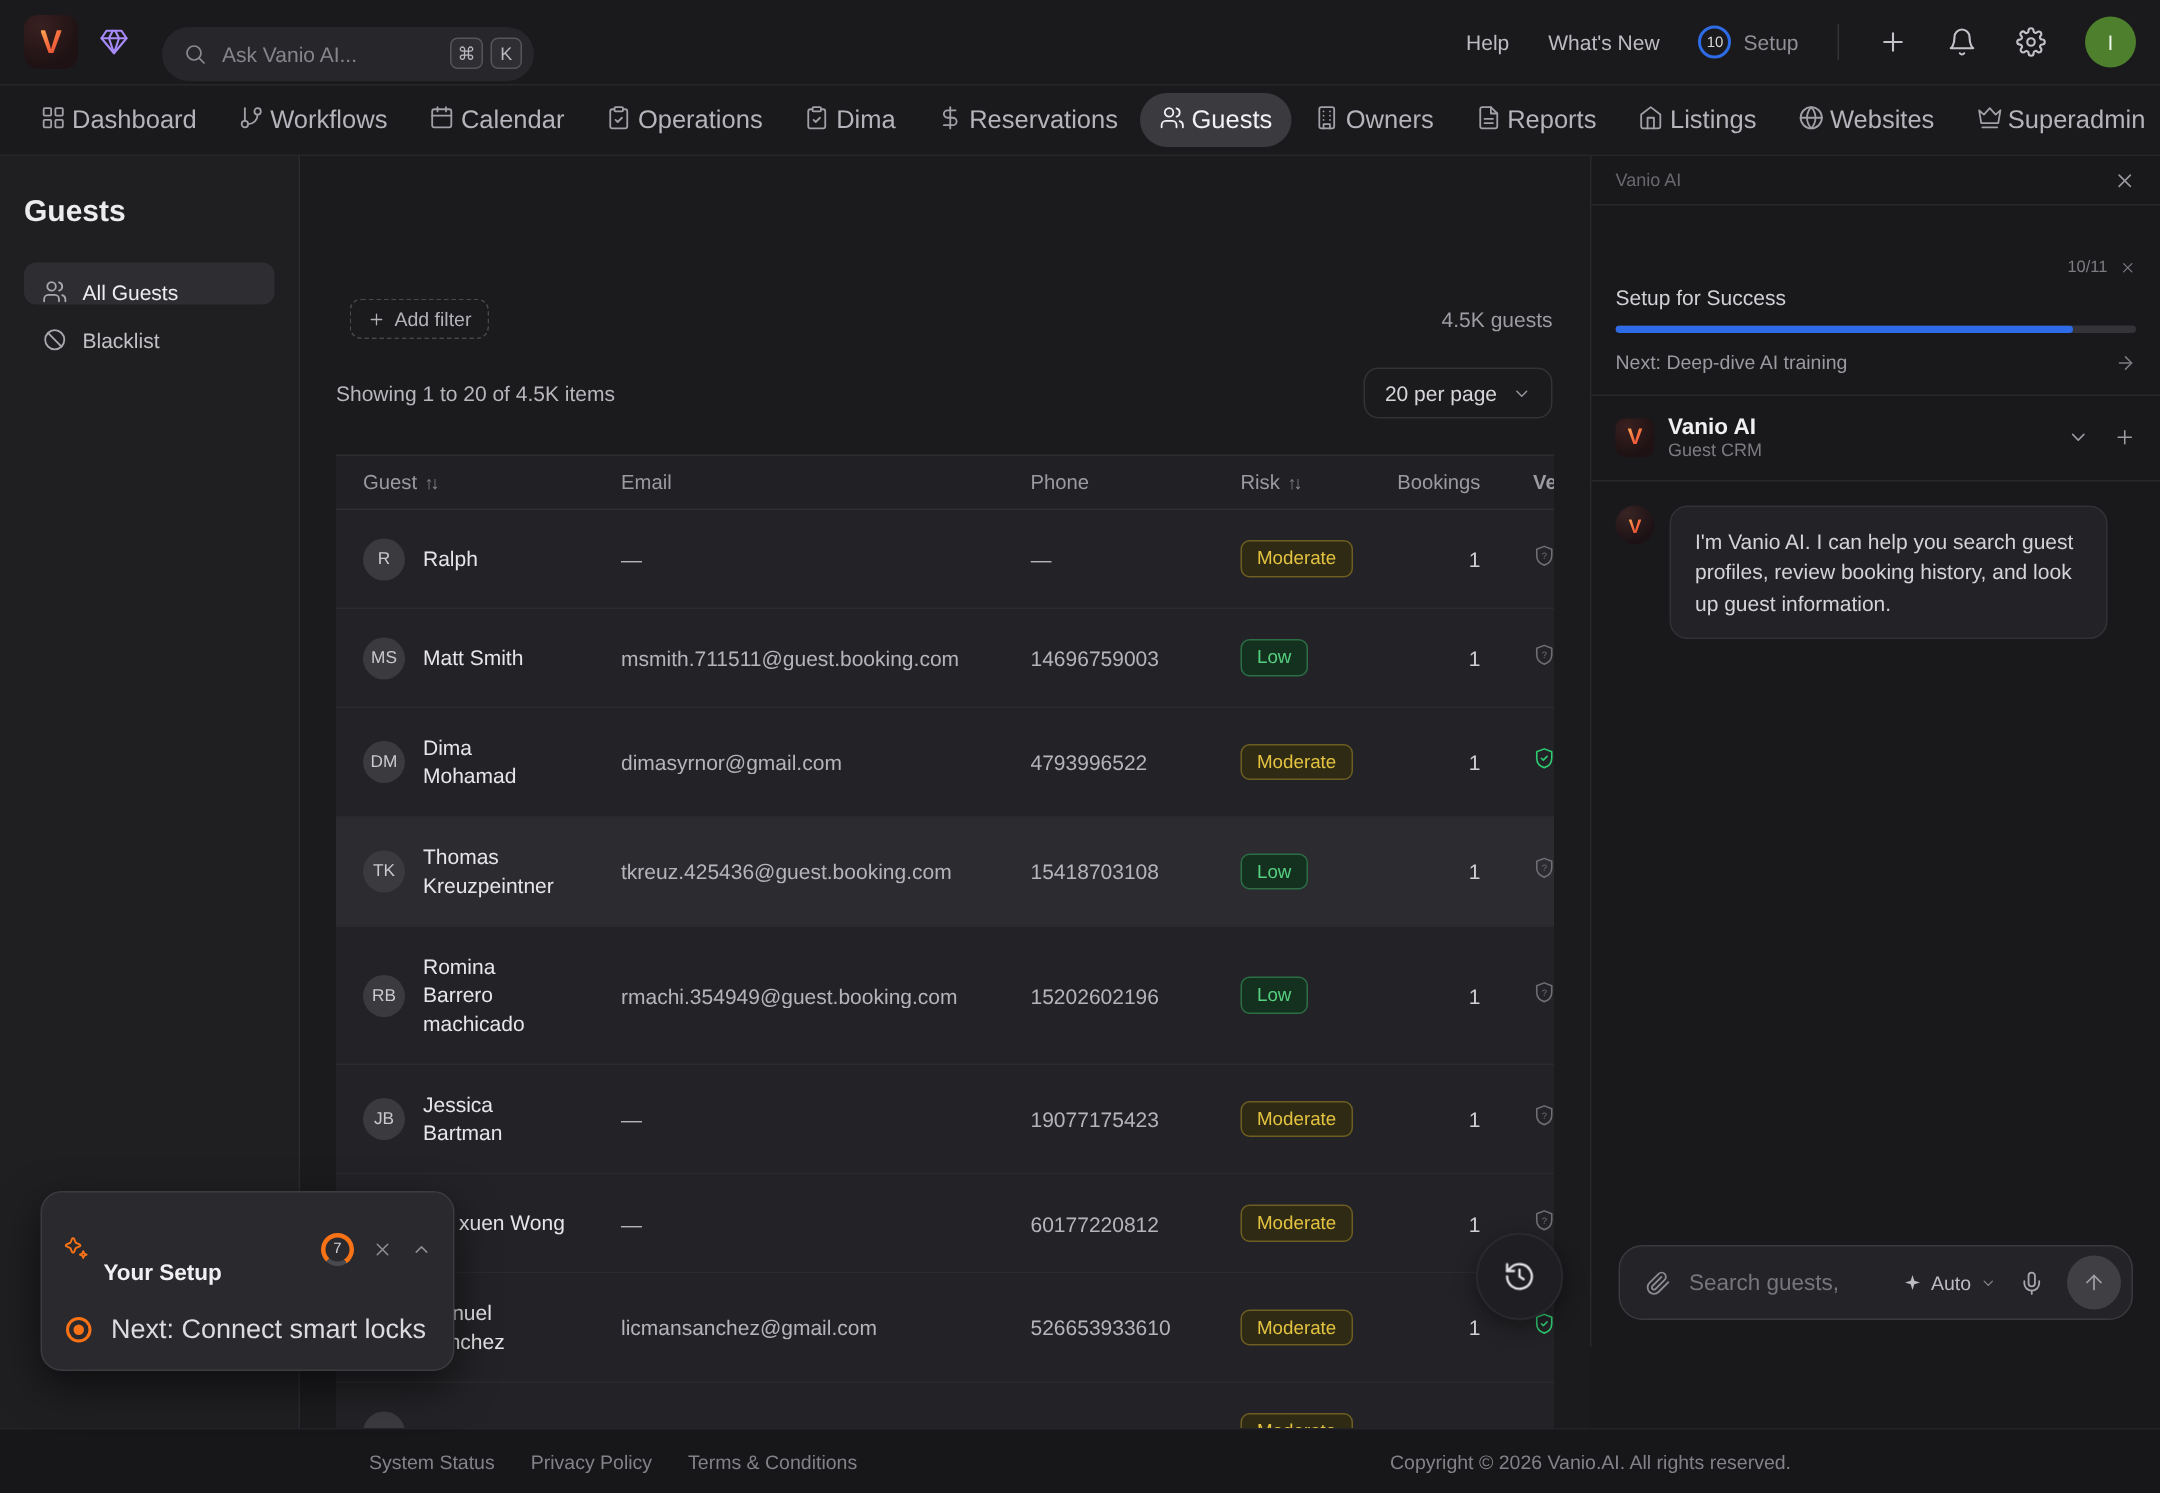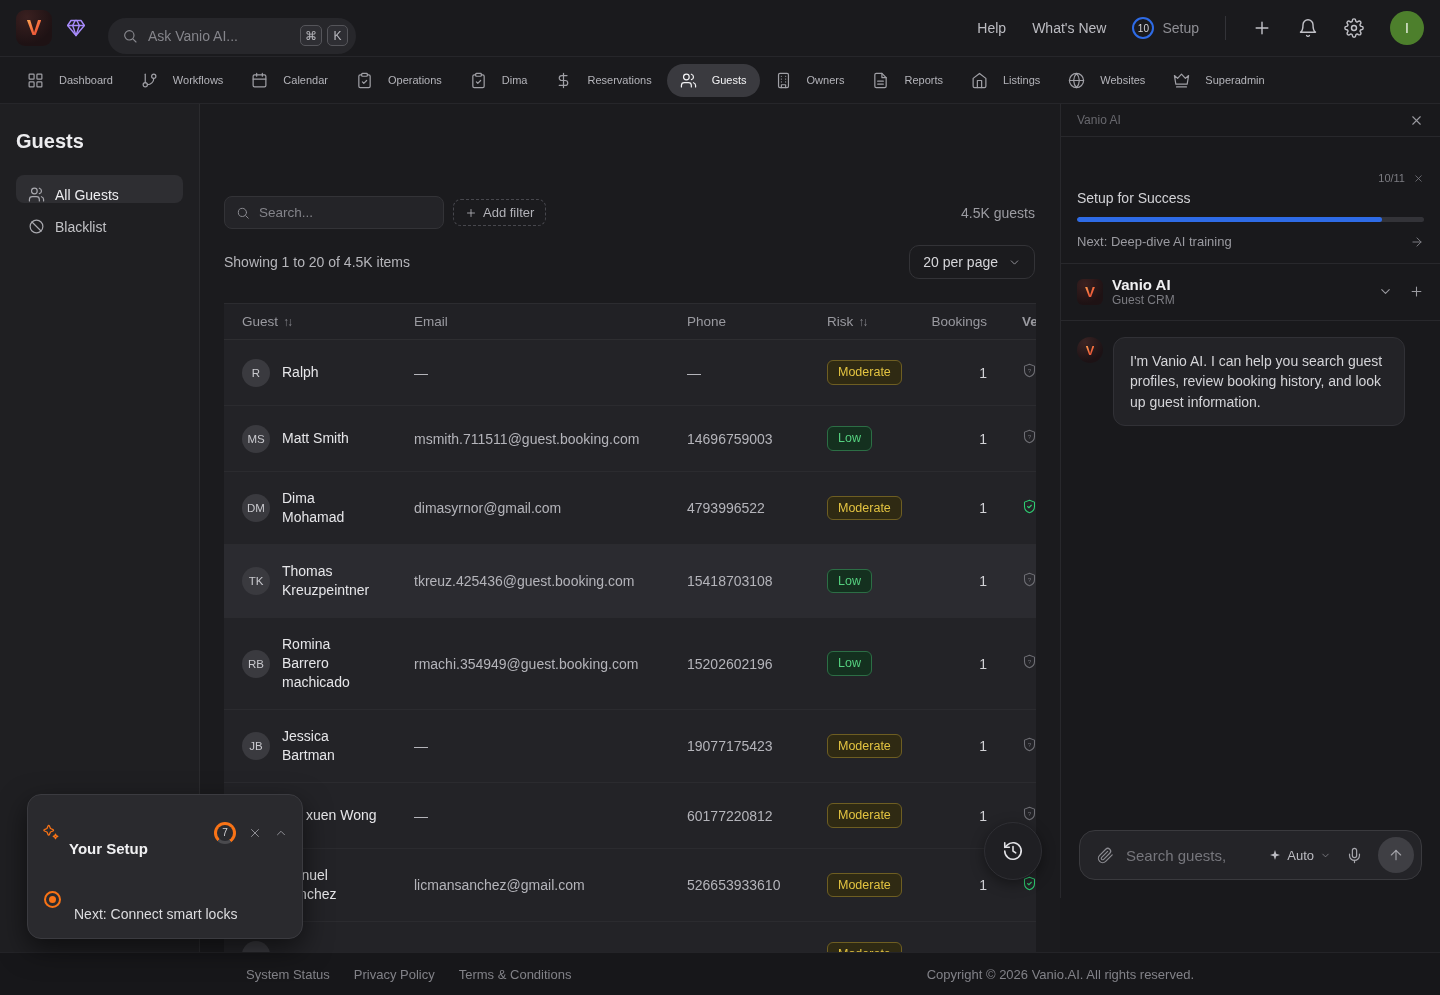--- a/index.html
+++ b/index.html
@@ -31,22 +31,22 @@
   .setup-label { font-size:14px; color:#8f8f95; }
   .tb-sep { width:1px; height:24px; background:#333338; }
   .tb-icon { width:20px; height:20px; color:#c2c2c8; cursor:pointer; }
   .avatar { width:34px; height:34px; border-radius:50%; background:var(--green); color:#eef4e8;
     font-size:14px; display:flex; align-items:center; justify-content:center; cursor:pointer; }
 
   
   .navbar { position:fixed; left:0; top:56px; width:1440px; height:48px; background:#1a1a1d;
     border-top:1px solid #26262a; border-bottom:1px solid #26262a; display:flex; align-items:center;
     padding:0 14px; gap:2px; z-index:60; }
-  .nav-item { display:flex; align-items:center; gap:15px; padding:8px 13px; border-radius:18px;
-    color:#b4b4ba; font-size:11px; cursor:pointer; white-space:nowrap; background:none; border:none;
+  .nav-item { display:flex; align-items:flex-start; gap:4px; padding:8px 13px; border-radius:18px;
+    color:#b4b4ba; font-size:17px; cursor:pointer; white-space:nowrap; background:none; border:none;
     font-family:inherit; }
   .nav-item .icn { width:17px; height:17px; color:#a0a0a6; }
   .nav-item.active { background:#3a3a3f; color:#f2f2f4; }
   .nav-item.active .icn { color:#f2f2f4; }
 
   
   .sidebar { position:fixed; left:0; top:104px; width:200px; height:848px; background:#1f1f22;
     border-right:1px solid #2b2b2e; padding:26px 16px; z-index:10; }
   .side-title { font-size:20px; font-weight:600; color:#ececef; margin-bottom:22px; }
   .side-item { display:flex; align-items:flex-end; gap:10px; height:28px; border-radius:8px; padding:0 12px;
@@ -154,21 +154,21 @@
   .sp-tools { margin-left:auto; display:flex; align-items:center; gap:12px; }
   .ring { position:relative; width:22px; height:22px; border-radius:50%;
     background:conic-gradient(from 225deg, var(--orange) 0 78%, #4a4a4e 78% 100%); }
   .ring-in { position:absolute; inset:3px; border-radius:50%; background:#2a2a2e; display:flex;
     align-items:center; justify-content:center; font-size:10px; color:#d2d2d6; }
   .sp-tools .icn { width:14px; height:14px; color:#8f8f95; cursor:pointer; }
   .sp-body { display:flex; align-items:center; gap:13px; padding:9px 14px 16px 16px; }
   .radio-dot { width:17px; height:17px; border-radius:50%; border:2px solid var(--orange); display:flex;
     align-items:center; justify-content:center; }
   .radio-dot i { width:7px; height:7px; border-radius:50%; background:var(--orange); }
-  .sp-next { font-size:14px; color:#dcdcdf;margin-top:30px; }
+  .sp-next { font-size:18px; color:#dcdcdf; }
 
   
   .history-btn { position:fixed; left:984px; top:822px; width:58px; height:58px; border-radius:50%;
     background:#1f1f23; border:1px solid #2f2f34; box-shadow:0 4px 14px rgba(0,0,0,.4); z-index:40;
     display:flex; align-items:center; justify-content:center; cursor:pointer; }
   .history-btn .icn { width:22px; height:22px; color:#e2e2e6; }
 
   
   .footer { position:fixed; left:0; top:952px; width:1440px; height:43px; background:#17171a;
     border-top:1px solid #242428; display:flex; align-items:center; padding:0 246px; z-index:45; }
@@ -375,29 +375,20 @@
             <path d="m5.6 5.6 12.8 12.8"></path>
           </svg>
         </span>
         <span>Blacklist</span>
       </div>
     </div>
 </aside>
 
 <main class="main">
   <div class="controls-row">
-    <div class="m-search">
-      <span class="icn">
-          <svg viewBox="0 0 24 24" fill="none" stroke="currentColor" stroke-width="1.7" stroke-linecap="round" stroke-linejoin="round">
-            <circle cx="11" cy="11" r="7"></circle>
-            <path d="m21 21-4.35-4.35"></path>
-          </svg>
-        </span>
-      <span class="ph">Search...</span>
-    </div>
     <button class="add-filter">
       <span class="icn">
           <svg viewBox="0 0 24 24" fill="none" stroke="currentColor" stroke-width="1.7" stroke-linecap="round" stroke-linejoin="round">
             <path d="M12 5v14M5 12h14"></path>
           </svg>
         </span>
       <span>Add filter</span>
     </button>
     <span class="guests-count">4.5K guests</span>
   </div>

